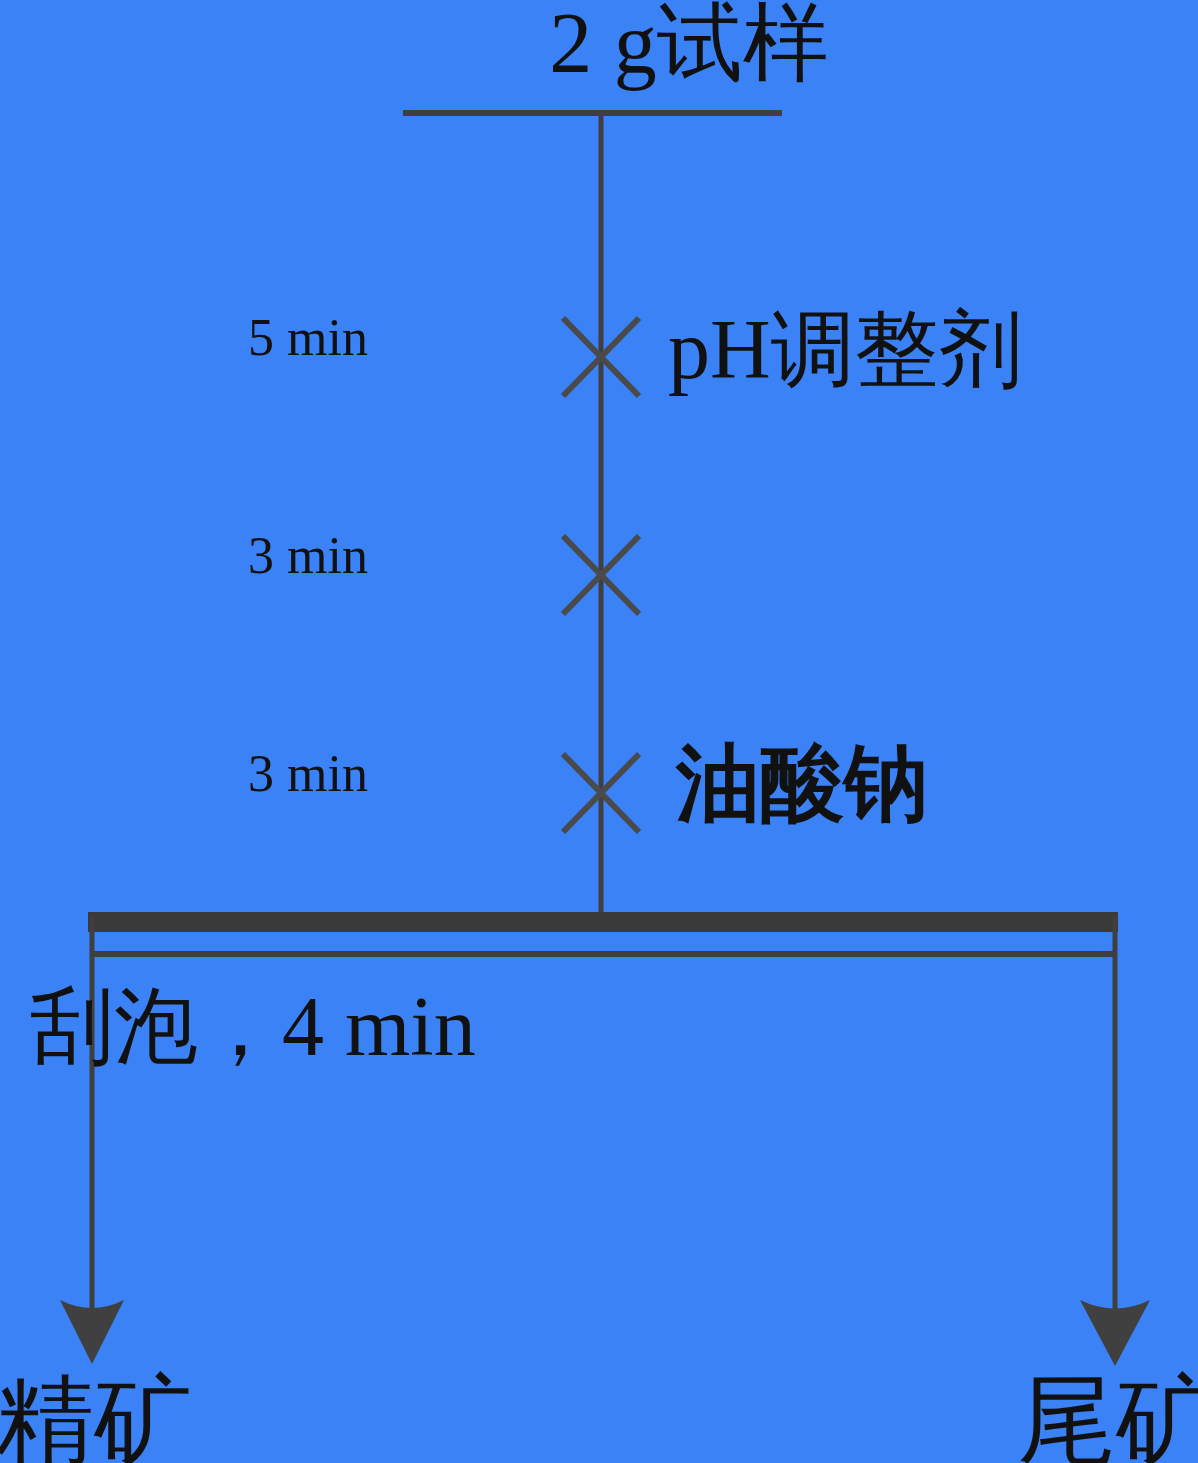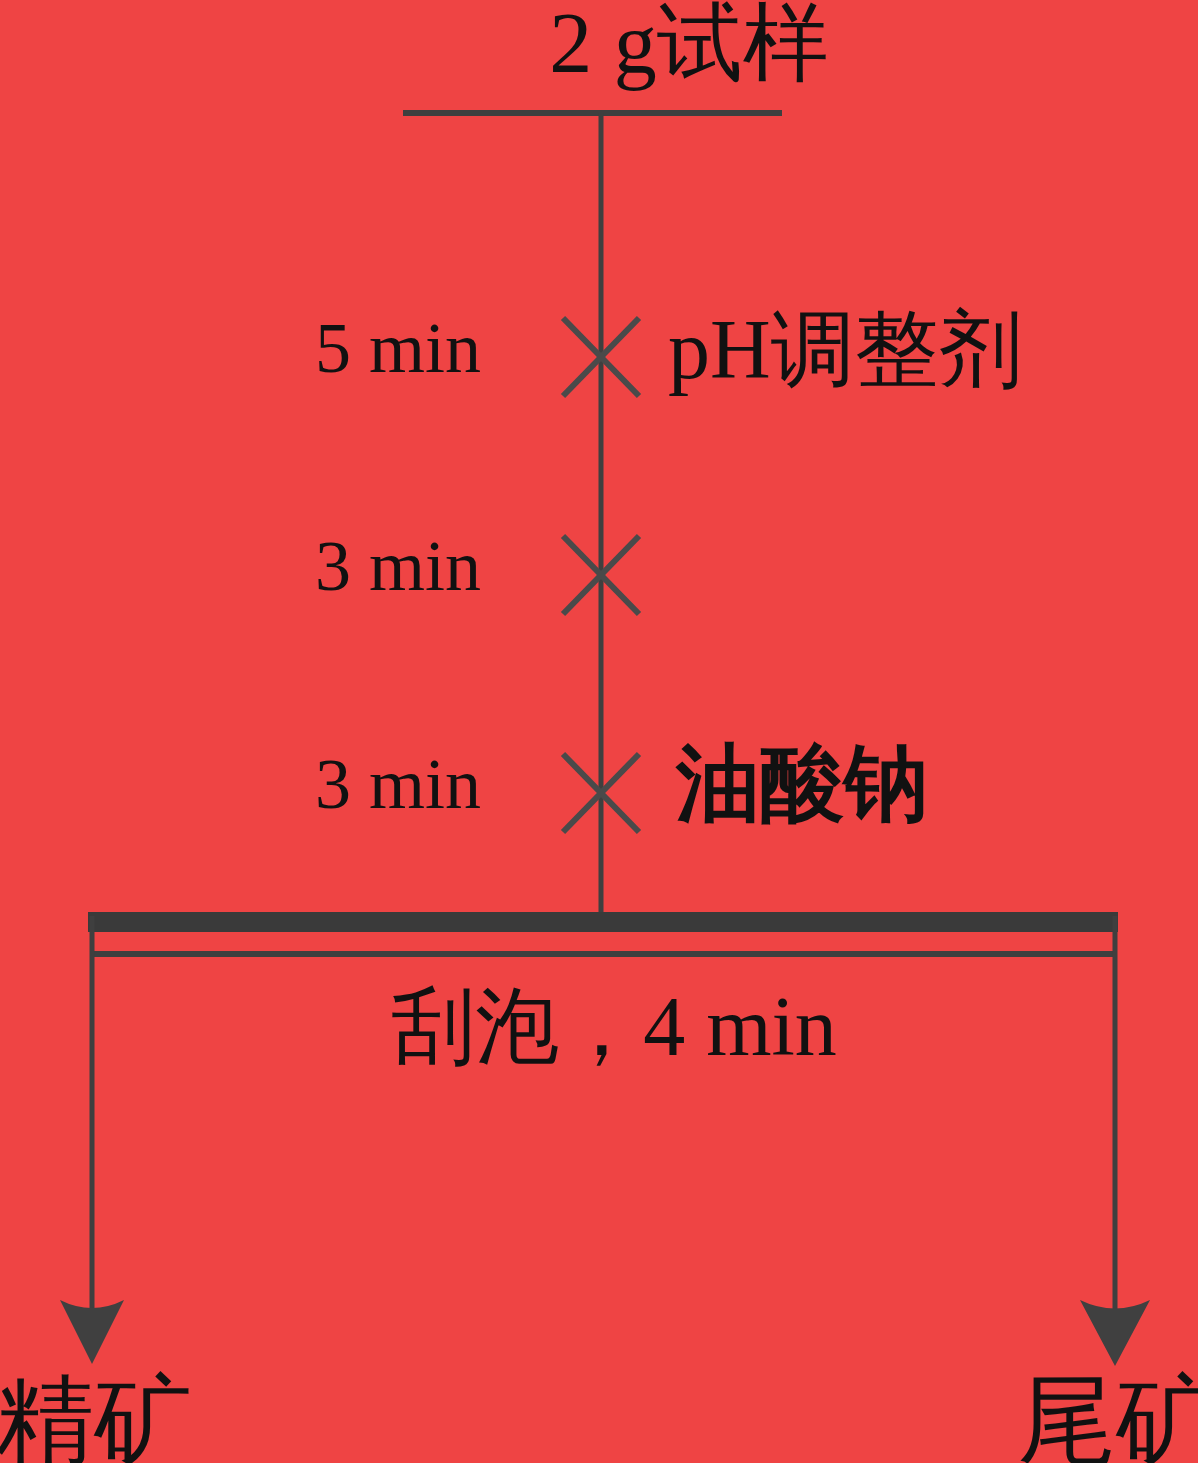--- a/index.html
+++ b/index.html
@@ -4,21 +4,21 @@
 <style>
   html, body {
     margin: 0;
     padding: 0;
     background: #ffffff;
   }
   #diagram {
     position: relative;
     width: 1198px;
     height: 1463px;
-    background: #ef4444;
+    background: #3b82f6;
     font-family: "Liberation Serif", "DejaVu Serif", serif;
     overflow: hidden;
   }
   .svg-layer {
     position: absolute;
     left: 0;
     top: 0;
     width: 1198px;
     height: 1463px;
   }
@@ -35,41 +35,41 @@
     width: 1198px;
     text-align: center;
     font-size: 86px;
   }
   #feed-title-inner {
     display: inline-block;
     margin-left: 180px;
   }
   
   .time-label {
-    font-size: 72px;
-    text-align: center;
+    font-size: 52px;
+    text-align: left;
     width: 300px;
   }
   #time-1 { left: 248px; top: 312px; }
   #time-2 { left: 248px; top: 530px; }
   #time-3 { left: 248px; top: 748px; }
   
   .reagent-label {
     font-size: 84px;
     text-align: center;
   }
   #reagent-1 { left: 668px; top: 308px; }
   #reagent-2 { left: 676px; top: 524px; }
   #reagent-3 { left: 676px; top: 742px; font-weight: bold; }
   
   #scrape-label {
     left: 0;
     top: 985px;
     width: 1198px;
-    text-align: center;
+    text-align: left;
     font-size: 84px;
   }
   #scrape-label-inner {
     display: inline-block;
     margin-left: 30px;
   }
   
   .product-label { font-size: 98px; }
   #product-left  { left: -4px;  top: 1372px; }
   #product-right { left: 1018px; top: 1372px; }

